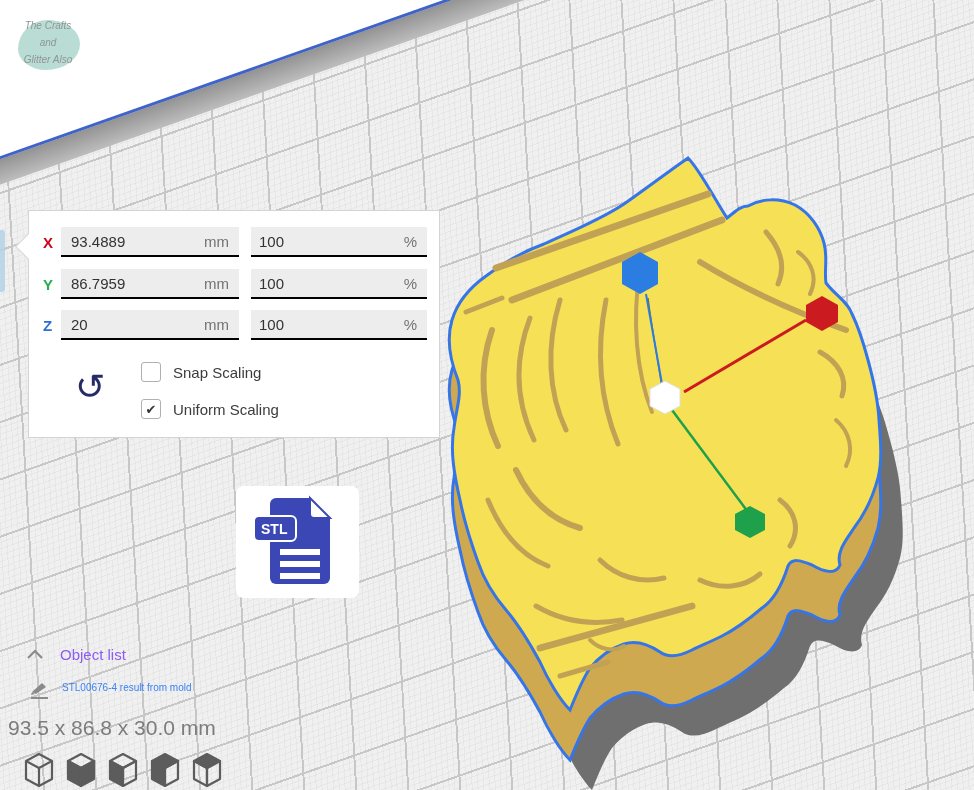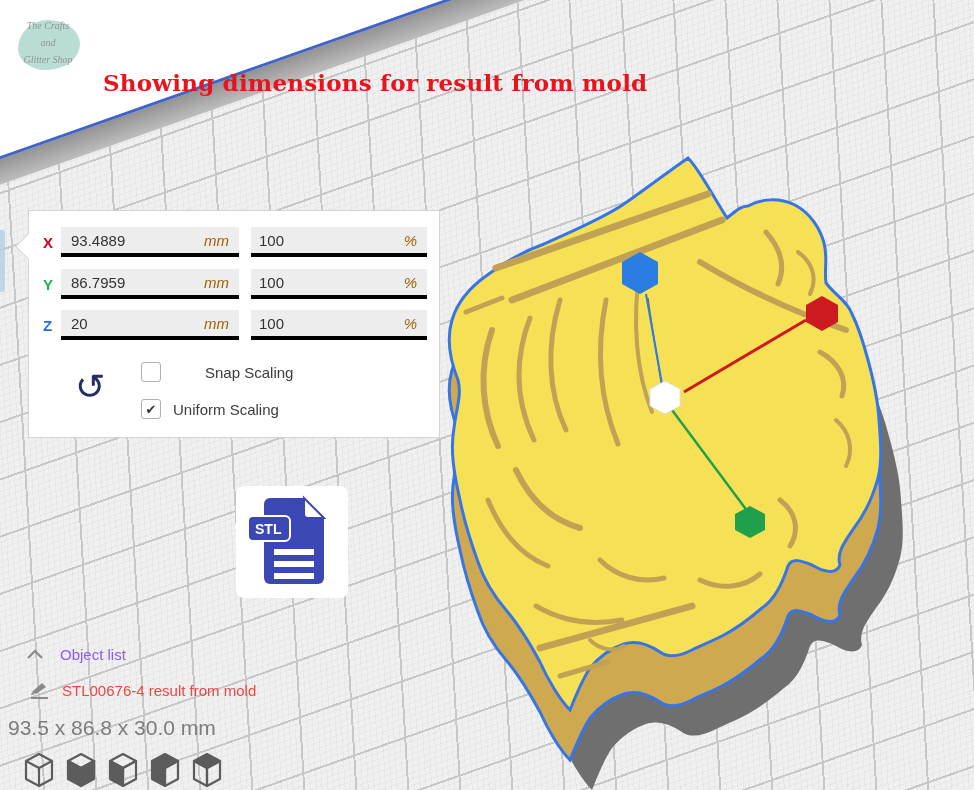--- a/index.html
+++ b/index.html
@@ -19,56 +19,56 @@
          background:linear-gradient(#939393,#bdbdbd);border-top:3px solid #3f63c8;}
 
   .left-sliver{position:absolute;left:0;top:230px;width:5px;height:62px;
          background:#b5d2e6;border-radius:0 3px 3px 0;opacity:.85;}
 
   
   .logo-card{position:absolute;left:8px;top:8px;width:80px;height:74px;background:#fff;}
   .logo-blob{position:absolute;left:10px;top:12px;width:62px;height:50px;background:#b9ddd4;
          border-radius:48% 52% 55% 45% / 58% 48% 52% 42%;}
   .logo-text{position:absolute;left:0;top:9px;width:80px;text-align:center;
-         font-family:Liberation Serif, serif;font-style:italic;font-size:10px;line-height:17px;
+         font-family:Liberation Sans, sans-serif;font-style:italic;font-size:10px;line-height:17px;
          color:#8f9494;}
 
   
   .heading{position:absolute;left:103px;top:68px;font-family:"DejaVu Serif",serif;
          font-weight:bold;font-size:23px;line-height:29px;color:#e8131d;letter-spacing:.2px;}
 
   
   .scale-panel{position:absolute;left:28px;top:210px;width:412px;height:228px;background:#fff;
          border:1px solid #d4d4d4;box-sizing:border-box;}
   .panel-notch{position:absolute;left:-10px;top:26px;width:18px;height:18px;background:#fff;
          transform:rotate(45deg);border-left:1px solid #d4d4d4;border-bottom:1px solid #d4d4d4;}
   .axis-row{position:absolute;left:14px;display:flex;align-items:center;}
   .axis-label{width:18px;font-size:15px;font-weight:bold;}
   .axis-x{color:#d0021b}.axis-y{color:#24b04b}.axis-z{color:#2b6fd6}
-  .field{height:30px;background:#ededed;border-bottom:4px solid #000000;box-sizing:border-box;
+  .field{height:30px;background:#ededed;border-bottom:2px solid #000000;box-sizing:border-box;
          display:flex;align-items:center;justify-content:space-between;padding:0 10px;
          font-size:15px;color:#333;}
-  .field .unit{color:#a16207;font-style:italic;}
+  .field .unit{color:#737373;}
   .field.mm{width:178px;margin-right:12px;}
   .field.pct{width:176px;padding-left:8px;}
   .reset-btn{position:absolute;left:46px;top:158px;font-size:36px;color:#262a66;cursor:pointer;
          font-family:"DejaVu Sans",sans-serif;line-height:36px;}
   .chk-row{position:absolute;left:112px;display:flex;align-items:center;}
   .chk-box{width:20px;height:20px;background:#fff;border:1px solid #b0b0b0;border-radius:3px;
          box-sizing:border-box;display:flex;align-items:center;justify-content:center;
          font-size:13px;color:#333;}
   .chk-label{margin-left:12px;font-size:15px;color:#3c3c3c;}
 
   
-  .stl-card{position:absolute;left:236px;top:486px;width:112px;height:112px;background:#fff;
+  .stl-card{position:absolute;left:236px;top:486px;width:123px;height:112px;background:#fff;
          border-radius:8px;display:flex;align-items:center;justify-content:center;}
 
   
   .objlist-title{position:absolute;left:60px;top:646px;font-size:15px;color:#8b5cf6;}
-  .objlist-item{position:absolute;left:62px;top:682px;font-size:15px;color:#ef4444;}
+  .objlist-item{position:absolute;left:62px;top:682px;font-size:10px;color:#3b82f6;}
   .objlist-dims{position:absolute;left:8px;top:716px;font-size:21px;color:#7c7c7c;}
   .chevron-icon{position:absolute;left:26px;top:648px;}
   .pencil-icon{position:absolute;left:28px;top:680px;}
 
   
   .view-toolbar{position:absolute;left:24px;top:752px;display:flex;gap:12px;}
   .view-btn{width:30px;height:36px;cursor:pointer;}
 </style>
 </head>
 <body>
@@ -135,26 +135,25 @@
       <path d="M750,506 L765,514 L765,530 L750,538 L735,530 L735,514 Z" fill="#1fa04a"></path>
       <path d="M665,381 L680,389 L680,406 L665,414 L650,406 L650,389 Z" fill="#ffffff" stroke="#e0e0e0" stroke-width="1"></path>
     </g>
   </svg>
 
   <div class="logo-card">
     <div class="logo-blob"></div>
     <div class="logo-text">
       <div>The Crafts</div>
       <div>and</div>
-      <div>Glitter Shop</div>
+      <div>Glitter Also</div>
     </div>
   </div>
 
   <div class="heading">
-    <div>Showing dimensions for result from mold</div>
   </div>
 
   <div class="scale-panel">
     <div class="panel-notch"></div>
 
     <div class="axis-row" style="top:16px;">
       <span class="axis-label axis-x">X</span>
       <div class="field mm">
         <span>93.4889</span>
         <span class="unit">mm</span>
@@ -184,21 +183,21 @@
         <span class="unit">mm</span>
       </div>
       <div class="field pct">
         <span>100</span>
         <span class="unit">%</span>
       </div>
     </div>
 
     <div class="reset-btn">↺</div>
 
-    <div class="chk-row" style="top:151px;gap:32px;">
+    <div class="chk-row" style="top:151px;">
       <div class="chk-box"></div>
       <span class="chk-label">Snap Scaling</span>
     </div>
     <div class="chk-row" style="top:188px;">
       <div class="chk-box">
         <span>✔</span>
       </div>
       <span class="chk-label">Uniform Scaling</span>
     </div>
   </div>

